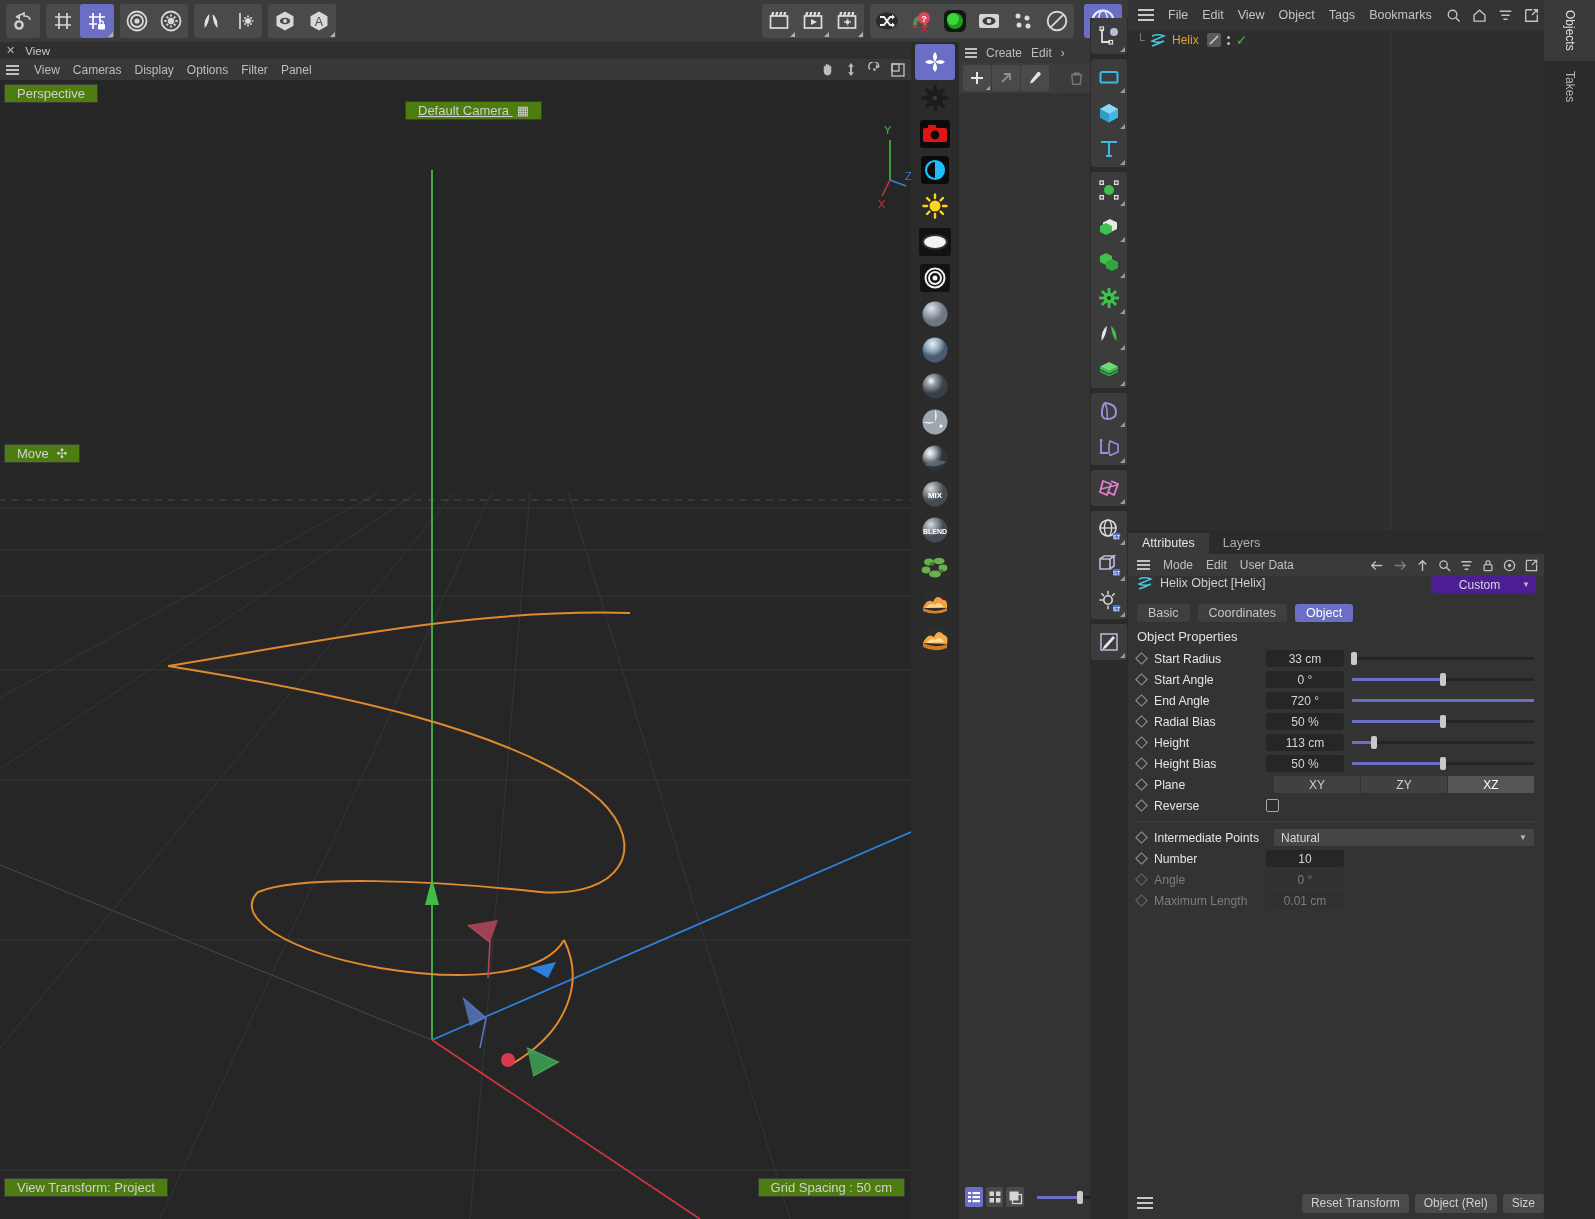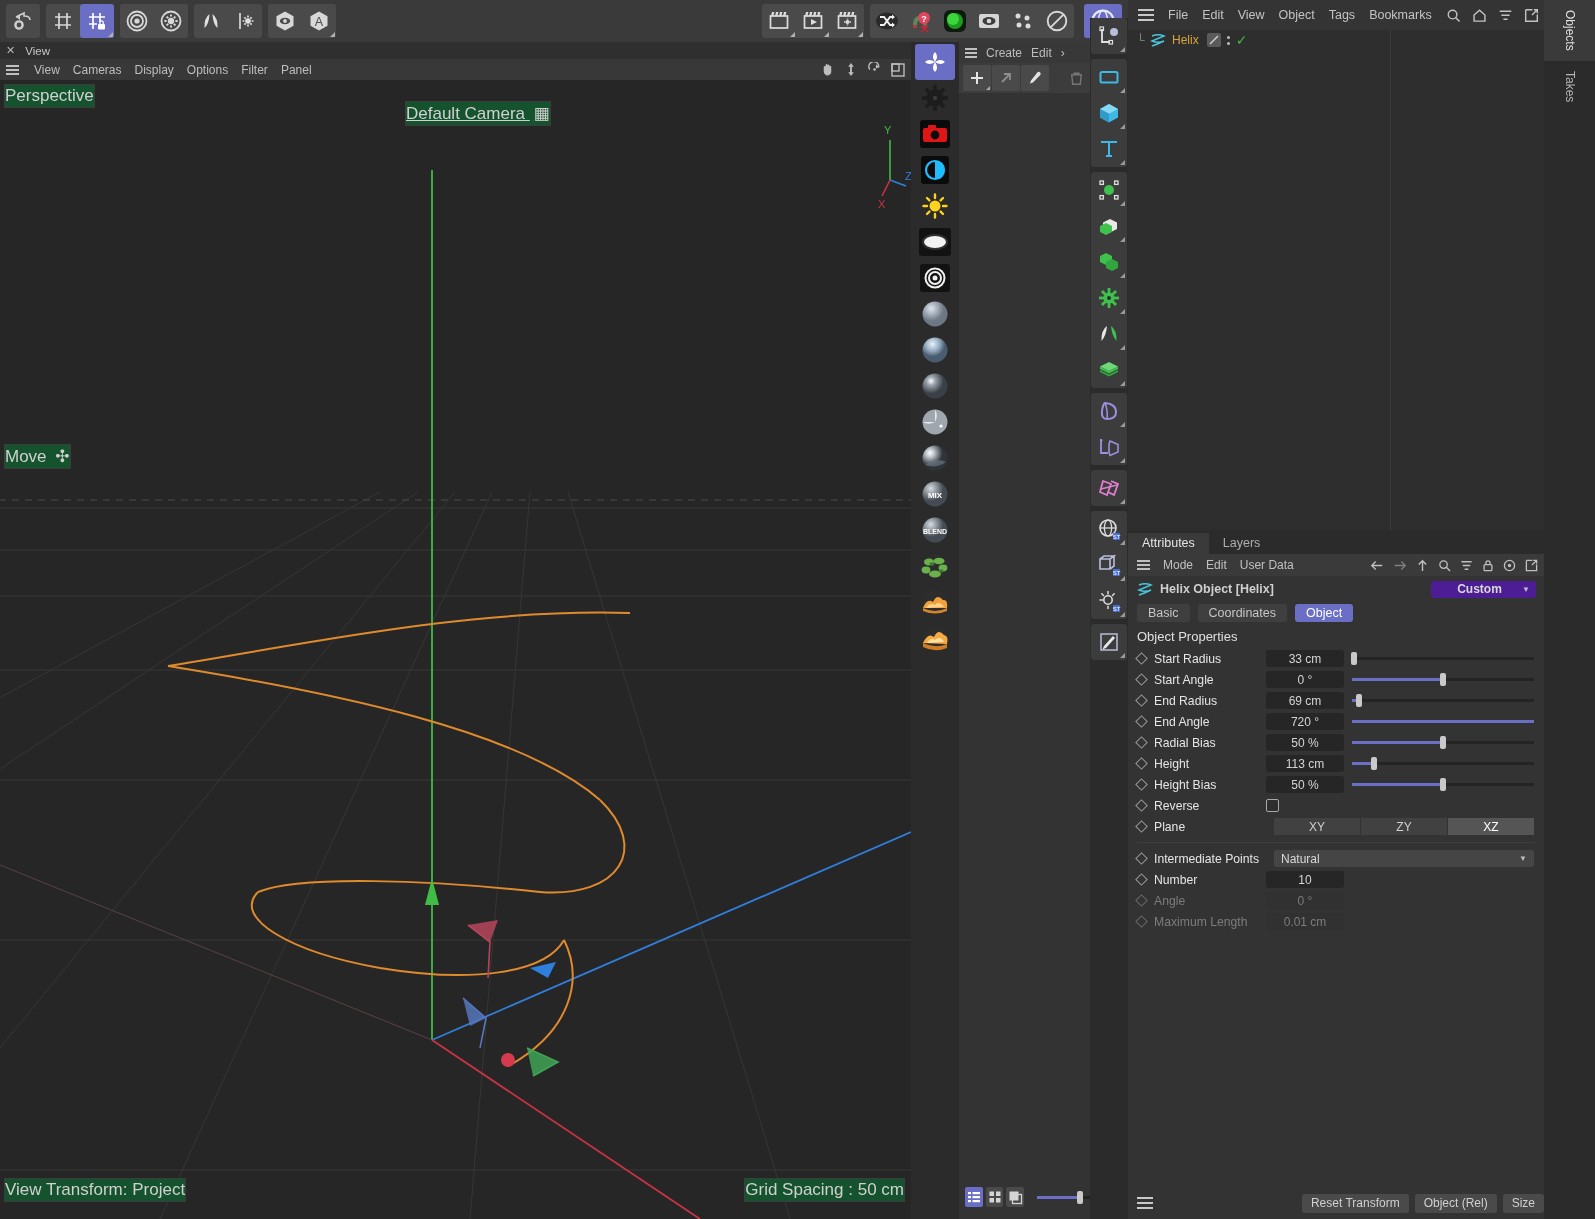--- a/index.html
+++ b/index.html
@@ -37,22 +37,22 @@
   #vp-title .x { margin-right: 10px; color: #b8b8b8; font-size: 11px; }
   #vp-menu { height: 21px; background: #383838; display: flex; align-items: center;
     padding-left: 6px; gap: 13px; font-size: 12px; color: #bdbdbd; }
   #vp-menu .ham { display: inline-flex; flex-direction: column; gap: 2px; margin-right: 2px; }
   #vp-menu .ham i { display:block; width: 13px; height: 2px; background: #c0c0c0; }
   #vp-menu span { cursor: pointer; }
   #vp-menu .vp-icons { margin-left: auto; display: flex; align-items: center;
       gap: 9px; padding-right: 6px; }
   #vp-canvas { position: absolute; left: 0; top: 38px; width: 911px; height: 1139px;
     background: #262626; overflow: hidden; }
-  #vp-canvas .label { position: absolute; background: #14532d; color: #d0d0d0;
-    font-size: 17px; padding: 1px 0; border: 1px solid #3c3c3c; white-space: nowrap; }
+  #vp-canvas .label { position: absolute; background: #4d7c0f; color: #d0d0d0;
+    font-size: 13px; padding: 1px 12px; border: 1px solid #3c3c3c; white-space: nowrap; }
   #vp-persp { left: 4px; top: 4px; }
   #vp-cam { left: 405px; top: 21px; text-decoration: underline; }
   #vp-move { left: 4px; top: 364px; }
   #vp-vt { left: 4px; top: 1098px; }
   #vp-grid { right: 6px; top: 1098px; }
   #mat-list { position: absolute; left: 0; top: 0; width: 48px; height: 1100px;
      display: flex; flex-direction: column; align-items: center; padding-top: 2px; }
   .mat-swatch { width: 40px; height: 36px; margin-bottom: 0px;
      display:flex; align-items:center; justify-content:center; cursor: pointer; }
 
@@ -124,22 +124,22 @@
      background:#333; }
   #at-tabs { height:22px; background:#2b2b2b; display:flex; align-items:flex-end; }
   .at-tab { padding:3px 14px 4px 14px; font-size:12.5px; color:#aeaeae; cursor:pointer; }
   .at-tab.active { background:#3a3a3a; color:#e4e4e4; }
   #at-menu { height:22px; background:#3a3a3a; display:flex; align-items:center;
      gap:13px; padding-left:9px; font-size:12px; color:#c0c0c0; }
   #at-menu .ham { display:inline-flex; flex-direction:column; gap:2px; }
   #at-menu .ham i { display:block; width:13px; height:2px; background:#c0c0c0; }
   #at-menu .at-icons { margin-left:auto; display:flex; align-items:center; gap:9px;
      padding-right:6px; }
-  #at-obj { height:26px; display:flex; align-items:center; padding-left:9px; font-size:12.5px;
-     color:#cfcfcf;font-weight:bold; }
+  #at-obj { height:26px; display:flex; padding-left:9px; font-size:12.5px;
+     color:#cfcfcf; }
   #at-custom { margin-left:auto; margin-right:8px; width:105px; height:17px; background:#4c1d95;
      border-radius:3px; display:flex; align-items:center; padding:0 6px; font-size:12px;
      color:#d8d8d8; cursor:pointer; }
   #at-custom .cv { flex:1; text-align:center; }
   #at-custom .ar { font-size:8px; color:#bbb; }
   #at-subtabs { height:21px; display:flex; align-items:center; gap:8px; padding-left:9px; }
   .at-stab { padding:2px 11px; font-size:12.5px; border-radius:3px; color:#c5c5c5;
      background:#3f3f3f; cursor:pointer; }
   .at-stab.active { background:#6a6ec4; color:#fff; }
   #at-section { padding:6px 0 4px 9px; font-size:13px; color:#e0e0e0; }
@@ -1012,30 +1012,20 @@
       <span class="dia"></span>
       <span class="plabel">Start Angle</span>
       <span class="pfield">0 °</span>
       <span class="pslider">
         <span class="trk"></span>
         <span class="fill" style="width:50%"></span>
         <span class="knob" style="left:calc(50% - 3px)"></span>
       </span>
     </div>
 
-    <div class="prop">
-      <span class="dia"></span>
-      <span class="plabel">End Radius</span>
-      <span class="pfield">69 cm</span>
-      <span class="pslider">
-        <span class="trk"></span>
-        <span class="fill" style="width:4%"></span>
-        <span class="knob" style="left:calc(4% - 3px)"></span>
-      </span>
-    </div>
 
     <div class="prop">
       <span class="dia"></span>
       <span class="plabel">End Angle</span>
       <span class="pfield">720 °</span>
       <span class="pslider">
         <span class="trk"></span>
         <span class="fill" style="width:100%"></span>
       </span>
     </div>
@@ -1069,32 +1059,32 @@
       <span class="pslider">
         <span class="trk"></span>
         <span class="fill" style="width:50%"></span>
         <span class="knob" style="left:calc(50% - 3px)"></span>
       </span>
     </div>
 
 
     <div class="prop">
       <span class="dia"></span>
-      <span class="plabel">Reverse</span>
-      <span class="chk"></span>
-    </div>
-
-    <div class="prop">
-      <span class="dia"></span>
       <span class="plabel">Plane</span>
       <span class="seg">
         <div>XY</div>
         <div>ZY</div>
         <div class="active">XZ</div>
       </span>
+    </div>
+
+    <div class="prop">
+      <span class="dia"></span>
+      <span class="plabel">Reverse</span>
+      <span class="chk"></span>
     </div>
 
     <div class="divider"></div>
 
     <div class="prop">
       <span class="dia"></span>
       <span class="plabel" style="width:112px">Intermediate Points</span>
       <span class="pdrop">
         <span>Natural</span>
         <span class="ar">▼</span>

